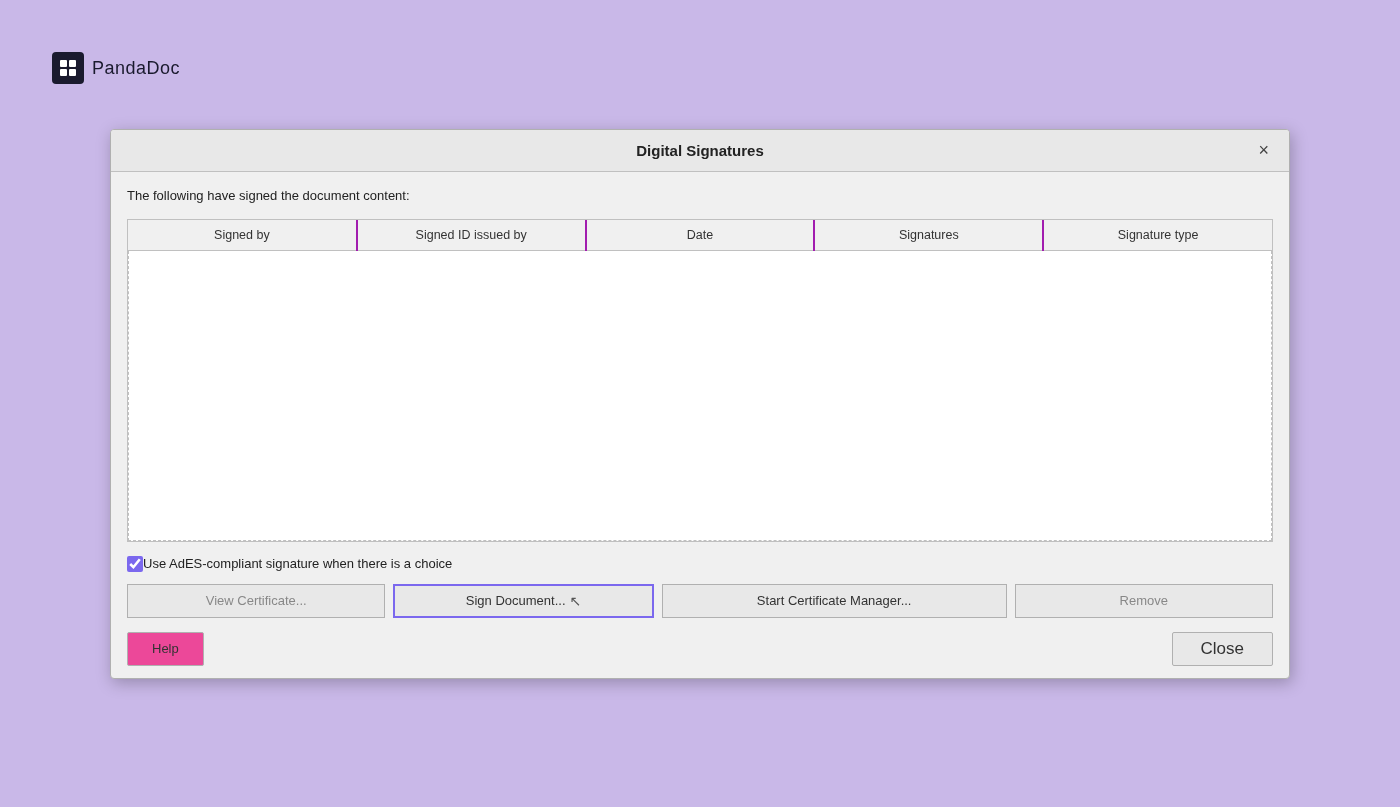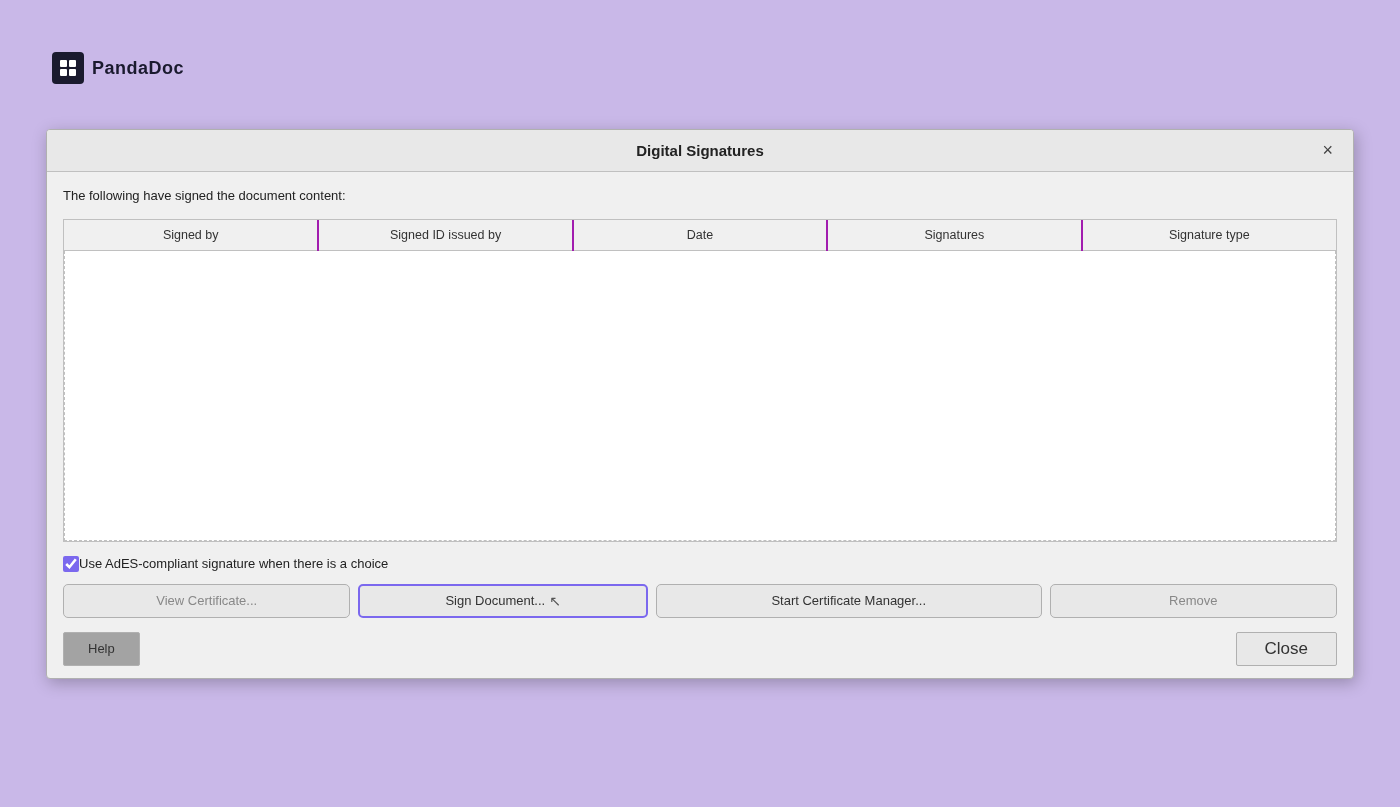--- a/index.html
+++ b/index.html
@@ -30,37 +30,37 @@
       display: flex;
       align-items: center;
       justify-content: center;
     }
     .logo-icon svg {
       width: 20px;
       height: 20px;
     }
     .logo-text {
       font-size: 18px;
-      font-weight: bold;
+      font-weight: normal;
       color: #1a1a2e;
       letter-spacing: 0.5px;
     }
 
     
     .modal-overlay {
       position: absolute;
       top: 0; left: 0; right: 0; bottom: 0;
       display: flex;
       align-items: center;
       justify-content: center;
     }
 
     
     .dialog {
-      width: 1308px;
+      width: 1180px;
       background: #f0f0f0;
       border: 1px solid #b0b0b0;
       border-radius: 4px;
       box-shadow: 2px 4px 16px rgba(0,0,0,0.25);
       overflow: hidden;
     }
 
     .dialog-header {
       background: #e8e8e8;
       border-bottom: 1px solid #c0c0c0;
@@ -170,21 +170,21 @@
       display: flex;
       gap: 8px;
       margin-bottom: 10px;
     }
 
     .btn {
       height: 34px;
       padding: 0 20px;
       font-size: 13px;
       border: 1px solid #b0b0b0;
-      border-radius: 5px;
+      border-radius: 0;
       background: #e8e8e8;
       color: #333;
       cursor: pointer;
       display: flex;
       align-items: center;
       justify-content: center;
     }
 
     .btn:disabled {
       color: #999;
@@ -221,21 +221,21 @@
       align-items: center;
       padding-top: 4px;
     }
 
     .btn-help {
       height: 34px;
       padding: 0 24px;
       font-size: 13px;
       border: 1px solid #b0b0b0;
       border-radius: 2px;
-      background: #a3a3a3;
+      background: #ec4899;
       color: #333;
       cursor: pointer;
     }
 
     .btn-close {
       height: 34px;
       padding: 0 28px;
       font-size: 17px;
       border: 1px solid #b0b0b0;
       border-radius: 2px;

